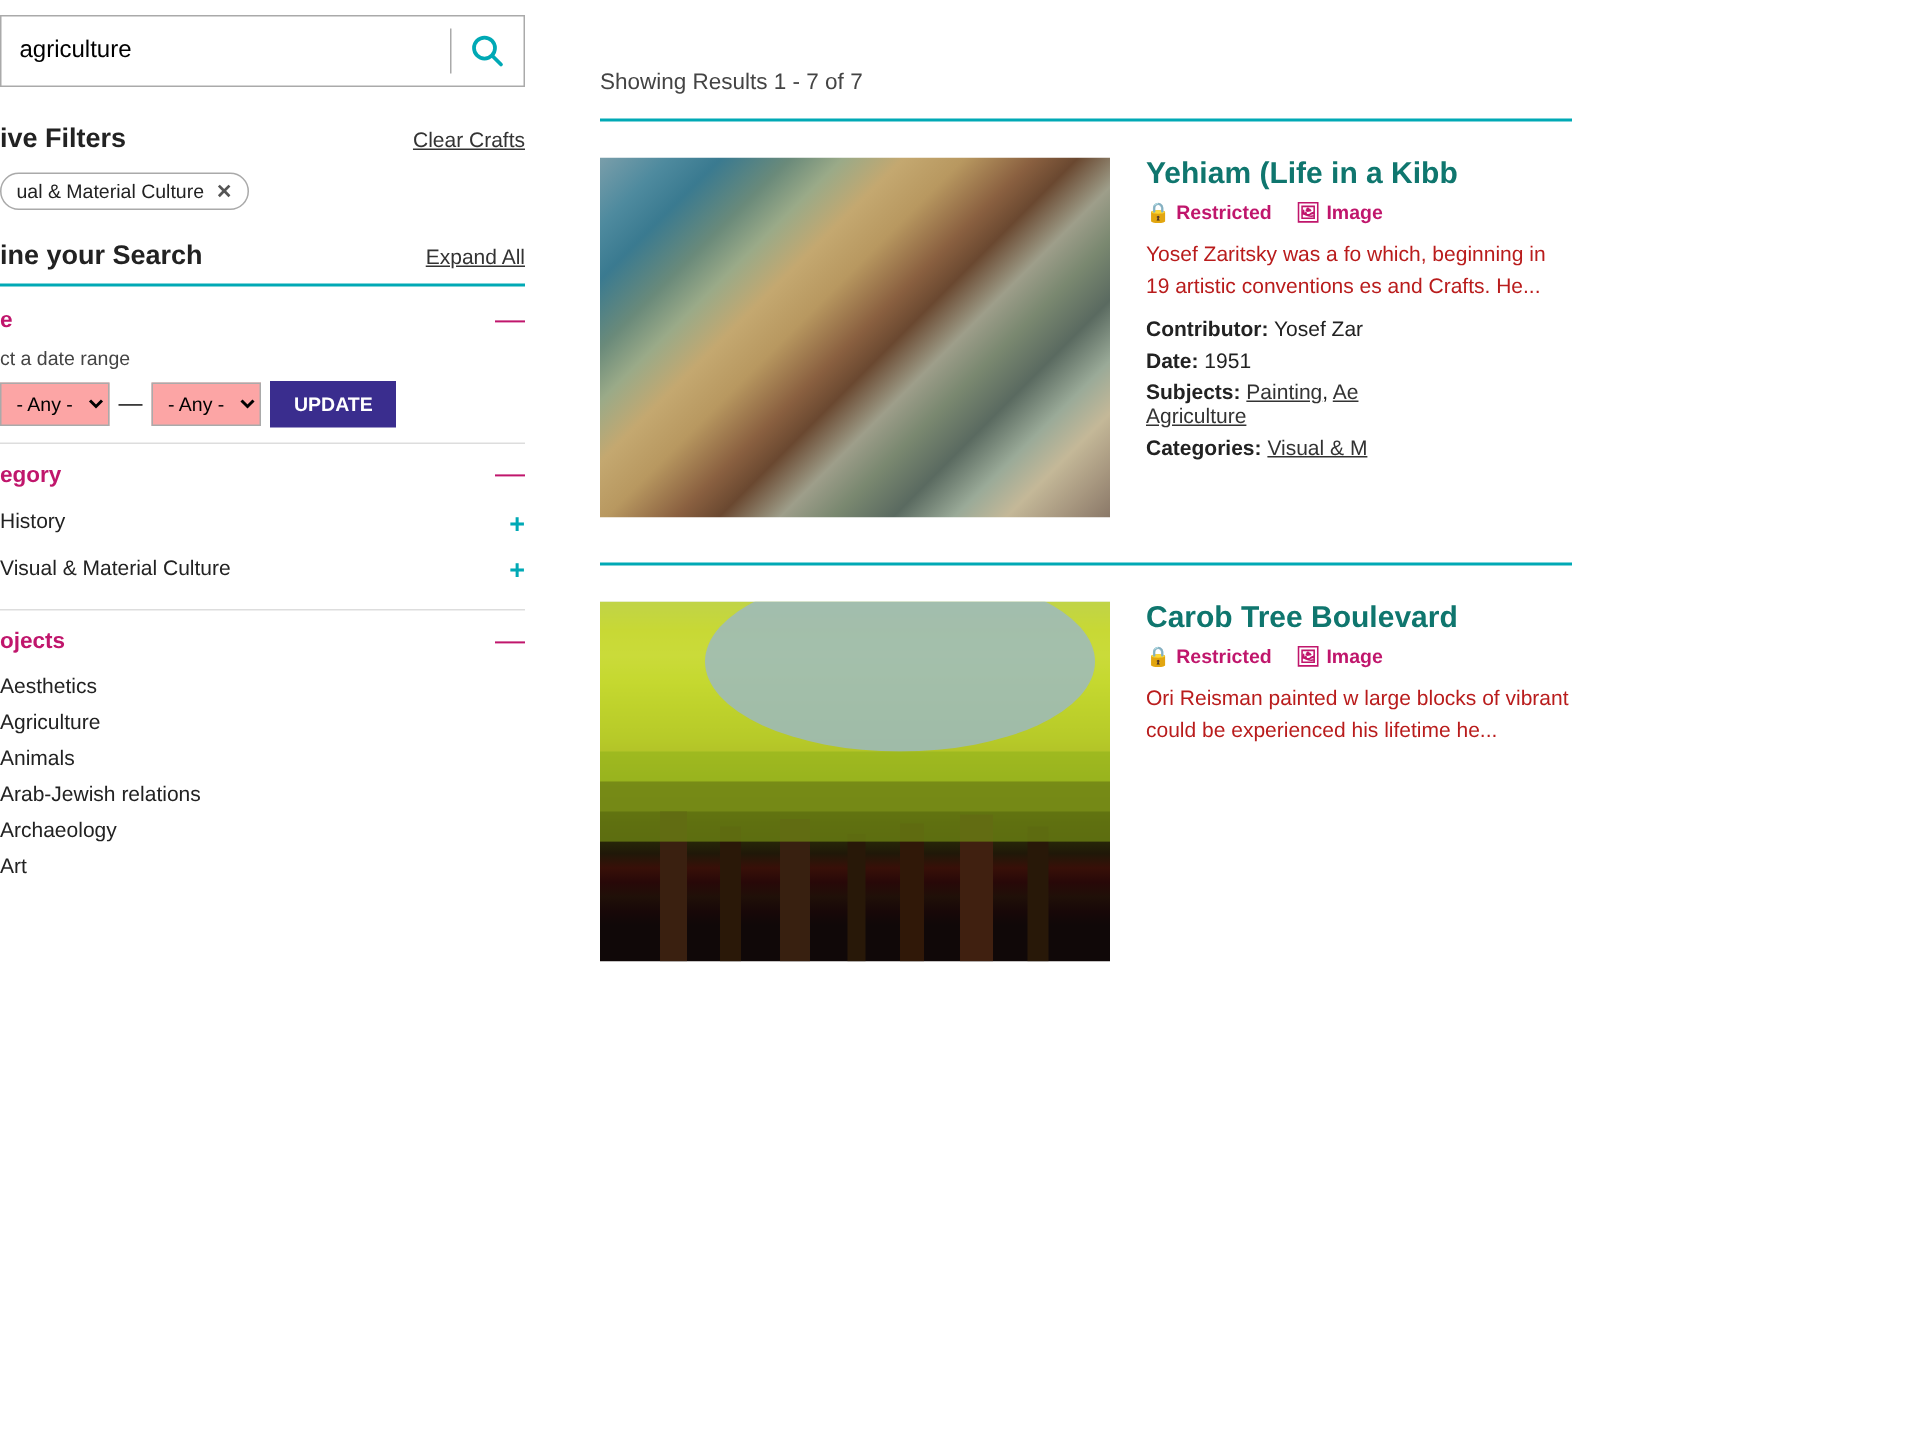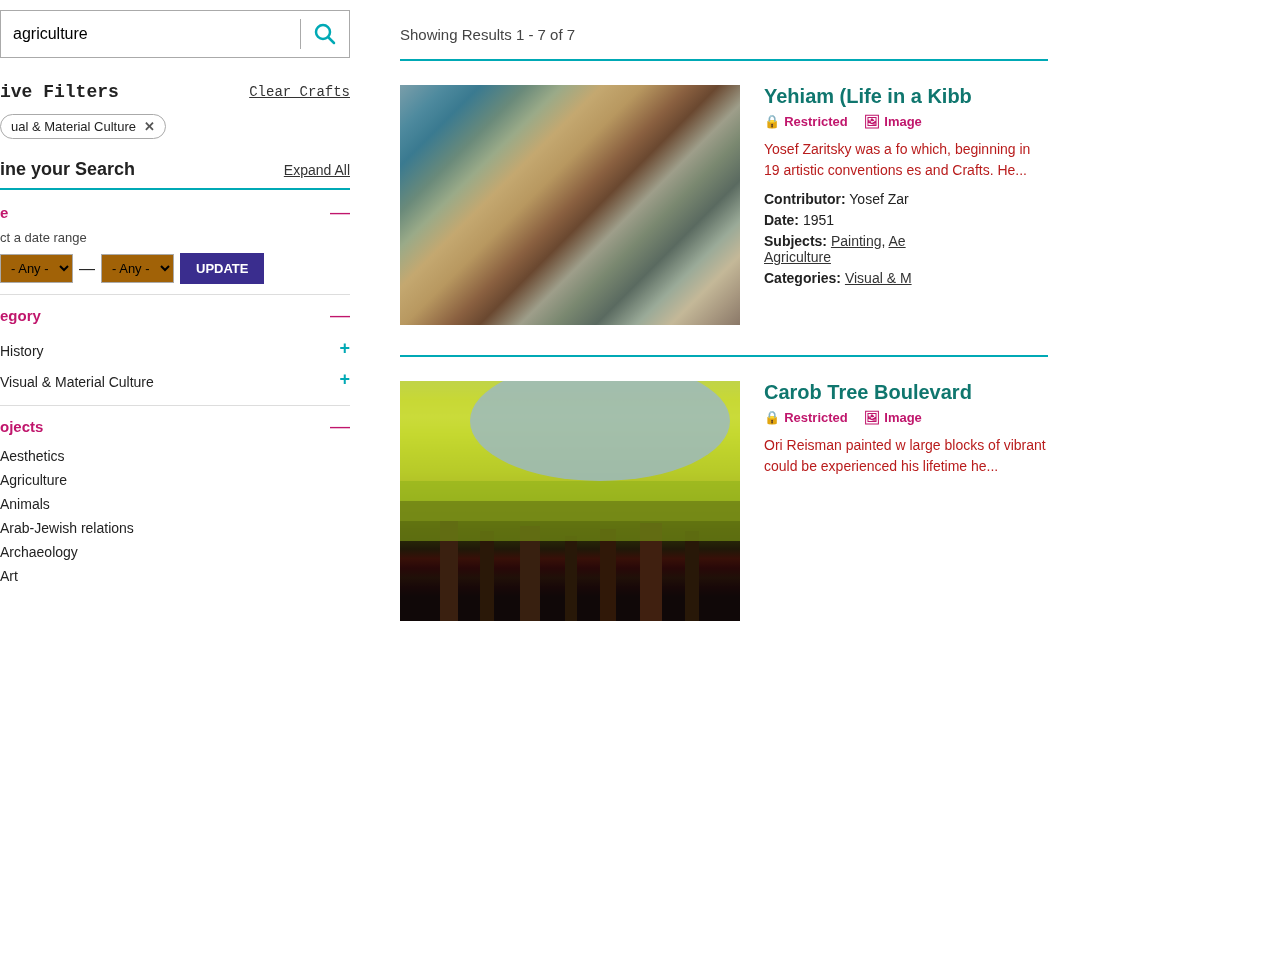--- a/index.html
+++ b/index.html
@@ -8,54 +8,54 @@
     .layout { display: flex; width: 1078px; min-height: 960px; }
 
     
     .sidebar { width: 370px; min-width: 370px; padding: 10px 20px 20px 0; border-right: none; }
 
     .search-box { display: flex; align-items: center; border: 1px solid #aaa; margin-bottom: 24px; margin-left: 0; height: 48px; }
     .search-box input { flex: 1; border: none; outline: none; font-size: 16px; padding: 0 12px; background: transparent; }
     .search-divider { width: 1px; height: 30px; background: #aaa; }
     .search-btn { width: 48px; height: 48px; background: transparent; border: none; cursor: pointer; display: flex; align-items: center; justify-content: center; color: #00a9b5; }
 
-    .active-filters-header { display: flex; justify-content: space-between; align-items: center; margin-bottom: 12px; font-family: Liberation Mono, monospace; }
+    .active-filters-header { display: flex; justify-content: space-between; align-items: center; margin-bottom: 12px; }
     .active-filters-title { font-size: 18px; font-weight: bold; }
     .clear-filters-link { color: #333; text-decoration: underline; cursor: pointer; font-size: 14px; }
 
     .filter-tag { display: inline-flex; align-items: center; border: 1px solid #aaa; border-radius: 20px; padding: 4px 10px; font-size: 13px; margin-bottom: 20px; }
     .filter-tag .remove-x { margin-left: 8px; cursor: pointer; color: #555; font-weight: bold; }
 
     .refine-header { display: flex; justify-content: space-between; align-items: center; margin-bottom: 8px; }
     .refine-title { font-size: 18px; font-weight: bold; }
     .expand-all-link { color: #333; text-decoration: underline; cursor: pointer; font-size: 14px; }
 
     .sidebar-divider { border: none; border-top: 2px solid #00a9b5; margin-bottom: 12px; }
     .sidebar-section-divider { border: none; border-top: 1px solid #ddd; margin: 10px 0; }
 
     .filter-section { margin-bottom: 8px; }
     .filter-section-header { display: flex; justify-content: space-between; align-items: center; margin-bottom: 8px; }
     .filter-section-title { font-size: 15px; font-weight: bold; color: #c0166c; }
     .collapse-icon { color: #c0166c; font-size: 20px; cursor: pointer; line-height: 1; }
 
     .date-range-label { font-size: 13px; color: #444; margin-bottom: 8px; }
     .date-range-row { display: flex; align-items: center; gap: 6px; }
-    .date-select { border: 1px solid #aaa; padding: 5px 6px; font-size: 13px; cursor: pointer; background: #a16207; }
+    .date-select { border: 1px solid #aaa; padding: 5px 6px; font-size: 13px; cursor: pointer; background: #fca5a5; }
     .dash { font-size: 16px; }
     .update-btn { background: #3a2d8e; color: #fff; border: none; padding: 8px 16px; font-size: 13px; font-weight: bold; cursor: pointer; }
 
-    .category-item { display: flex; justify-content: space-between; align-items: flex-end; padding: 5px 0; font-size: 14px; }
+    .category-item { display: flex; justify-content: space-between; align-items: flex-start; padding: 5px 0; font-size: 14px; }
     .category-item .plus-icon { color: #00a9b5; font-size: 18px; cursor: pointer; font-weight: bold; }
 
     .subject-item { padding: 4px 0; font-size: 14px; color: #222; }
 
     
     .main { flex: 1; padding: 20px 30px; }
 
-    .results-count { font-size: 15px; color: #444; margin-bottom: 16px; padding-top: 6px; }
+    .results-count { font-size: 15px; color: #444; margin-bottom: 16px; padding-top: 6px; margin-top: 20px; }
 
     .main-divider { border: none; border-top: 2px solid #00a9b5; margin-bottom: 24px; }
 
     .result-item { display: flex; gap: 24px; margin-bottom: 30px; }
     .result-thumb { width: 340px; min-width: 340px; height: 240px; object-fit: cover; overflow: hidden; }
     .result-thumb-img { width: 100%; height: 100%; background-size: cover; background-position: center; }
 
     .result-info { flex: 1; }
     .result-title { font-size: 20px; font-weight: bold; color: #0f766e; margin-bottom: 6px; }
 

